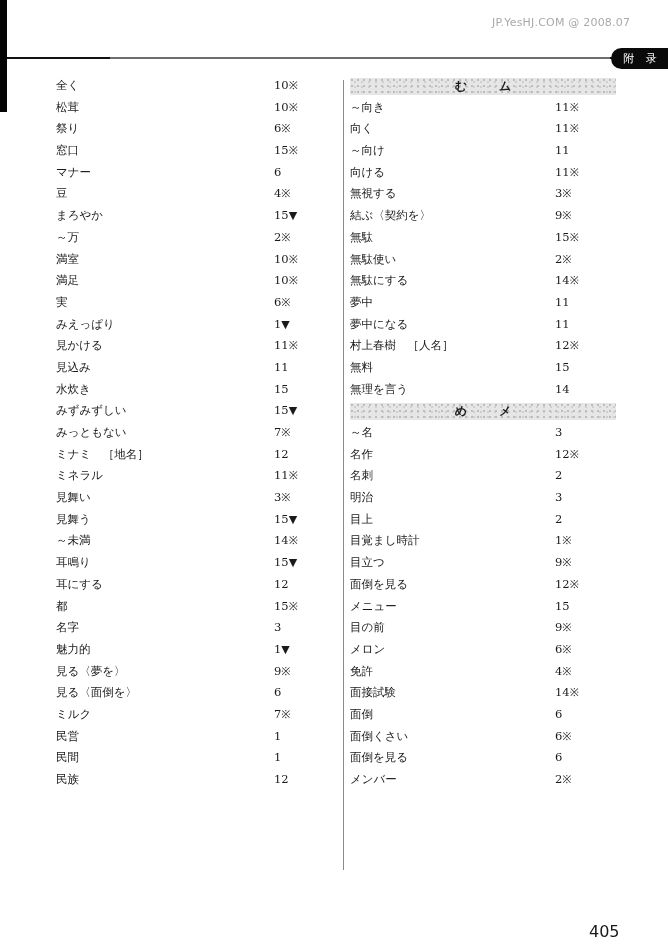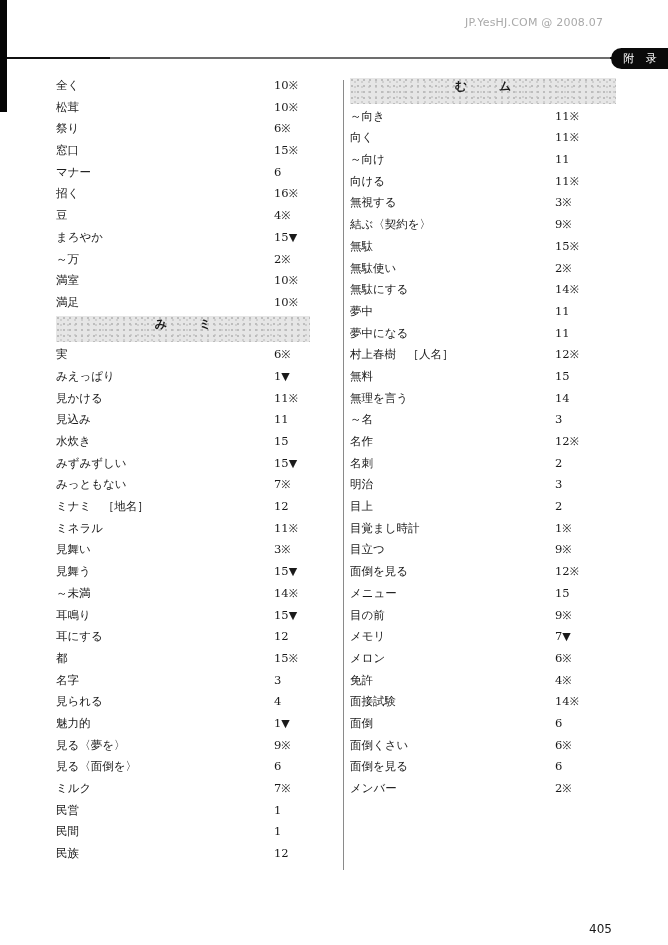--- a/index.html
+++ b/index.html
@@ -3,52 +3,52 @@
 <meta charset="utf-8">
 <style>
   html, body { margin: 0; padding: 0; }
   body {
     width: 668px; height: 945px; position: relative; overflow: hidden;
     background: #ffffff; color: #1a1a1a;
     font-family: "DejaVu Serif", "Liberation Serif", serif;
   }
   .edge-bar { position: absolute; left: 0; top: 0; width: 7px; height: 112px; background: #050505; }
   .watermark {
-    position: absolute; top: 16px; left: 465px; font-size: 11px; color: #a9a9a9;
+    position: absolute; top: 16px; left: 492px; font-size: 11px; color: #a9a9a9;
     font-family: "DejaVu Sans", "Liberation Sans", sans-serif; letter-spacing: 0.2px;
   }
   .header-rule { position: absolute; top: 57px; left: 7px; width: 612px; height: 2px; background: #111; }
   .header-rule-light { position: absolute; top: 57px; left: 110px; width: 500px; height: 2px; background: #6d6d6d; }
   .tab {
     position: absolute; top: 48px; left: 611px; width: 62px; height: 21px; background: #0a0a0a;
     border-radius: 11px 0 0 11px; color: #fff; font-size: 11px; line-height: 21px; text-align: center;
     font-family: "DejaVu Sans", "Liberation Sans", sans-serif; letter-spacing: 4px;
   }
   .divider { position: absolute; left: 343px; top: 80px; width: 1px; height: 790px; background: #8a8a8a; }
   .col { position: absolute; top: 75px; }
   .col-left { left: 56px; width: 254px; }
   .col-right { left: 350px; width: 266px; }
   .row { position: relative; height: 21.7px; line-height: 21.7px; font-size: 12px; white-space: nowrap; }
   .row .term { position: absolute; left: 0; font-family: "DejaVu Sans", "Liberation Sans", sans-serif; font-size: 11.5px; }
   .col-left .row .num { position: absolute; left: 218px; font-size: 11.5px; }
   .col-right .row .num { position: absolute; left: 205px; font-size: 11.5px; }
   .mark { font-size: 11px; }
   .section {
-    position: relative; height: 26px; margin: 2.5px 0 2.2px; text-align: center; line-height: 17px;
+    position: relative; height: 17px; margin: 2.5px 0 2.2px; text-align: center; line-height: 17px;
     font-weight: bold; font-size: 12px; letter-spacing: 14px;
     font-family: "DejaVu Sans", "Liberation Sans", sans-serif;
     background-color: #e6e6e6;
     background-image:
       radial-gradient(circle at 2px 2px, #bdbdbd 0.8px, transparent 1.2px),
       radial-gradient(circle at 5px 4px, #cfcfcf 0.8px, transparent 1.2px);
     background-size: 6px 6px, 7px 5px;
   }
   .section span { background: transparent; padding-left: 14px; }
   .page-number {
-    position: absolute; top: 922px; left: 589px; font-size: 12px;
+    position: absolute; top: 922px; left: 589px; font-size: 16px;
     font-family: "DejaVu Sans", "Liberation Sans", sans-serif;
   }
 </style>
 </head>
 <body>
 
 <div class="edge-bar"></div>
 <div class="watermark">JP.YesHJ.COM @ 2008.07</div>
 <div class="header-rule"></div>
 <div class="header-rule-light"></div>
@@ -71,45 +71,40 @@
       </div>
       <div class="row">
         <span class="term">窓口</span>
         <span class="num"><span>15</span><span class="mark">※</span></span>
       </div>
       <div class="row">
         <span class="term">マナー</span>
         <span class="num"><span>6</span><span class="mark"></span></span>
       </div>
       <div class="row">
-        <span class="term">招く</span>
-        <span class="num"><span>16</span><span class="mark">※</span></span>
-      </div>
-      <div class="row">
         <span class="term">豆</span>
         <span class="num"><span>4</span><span class="mark">※</span></span>
       </div>
       <div class="row">
         <span class="term">まろやか</span>
         <span class="num"><span>15</span><span class="mark">▼</span></span>
       </div>
       <div class="row">
         <span class="term">～万</span>
         <span class="num"><span>2</span><span class="mark">※</span></span>
       </div>
       <div class="row">
         <span class="term">満室</span>
         <span class="num"><span>10</span><span class="mark">※</span></span>
       </div>
       <div class="row">
         <span class="term">満足</span>
         <span class="num"><span>10</span><span class="mark">※</span></span>
       </div>
     </div>
-  <div class="section"><span>み ミ</span></div>
   <div>
       <div class="row">
         <span class="term">実</span>
         <span class="num"><span>6</span><span class="mark">※</span></span>
       </div>
       <div class="row">
         <span class="term">みえっぱり</span>
         <span class="num"><span>1</span><span class="mark">▼</span></span>
       </div>
       <div class="row">
@@ -160,24 +155,20 @@
         <span class="term">耳にする</span>
         <span class="num"><span>12</span><span class="mark"></span></span>
       </div>
       <div class="row">
         <span class="term">都</span>
         <span class="num"><span>15</span><span class="mark">※</span></span>
       </div>
       <div class="row">
         <span class="term">名字</span>
         <span class="num"><span>3</span><span class="mark"></span></span>
-      </div>
-      <div class="row">
-        <span class="term">見られる</span>
-        <span class="num"><span>4</span><span class="mark"></span></span>
       </div>
       <div class="row">
         <span class="term">魅力的</span>
         <span class="num"><span>1</span><span class="mark">▼</span></span>
       </div>
       <div class="row">
         <span class="term">見る〈夢を〉</span>
         <span class="num"><span>9</span><span class="mark">※</span></span>
       </div>
       <div class="row">
@@ -256,20 +247,21 @@
       </div>
       <div class="row">
         <span class="term">無料</span>
         <span class="num"><span>15</span><span class="mark"></span></span>
       </div>
       <div class="row">
         <span class="term">無理を言う</span>
         <span class="num"><span>14</span><span class="mark"></span></span>
       </div>
     </div>
+  <div class="section"><span>め メ</span></div>
   <div>
       <div class="row">
         <span class="term">～名</span>
         <span class="num"><span>3</span><span class="mark"></span></span>
       </div>
       <div class="row">
         <span class="term">名作</span>
         <span class="num"><span>12</span><span class="mark">※</span></span>
       </div>
       <div class="row">
@@ -298,24 +290,20 @@
       </div>
       <div class="row">
         <span class="term">メニュー</span>
         <span class="num"><span>15</span><span class="mark"></span></span>
       </div>
       <div class="row">
         <span class="term">目の前</span>
         <span class="num"><span>9</span><span class="mark">※</span></span>
       </div>
       <div class="row">
-        <span class="term">メモリ</span>
-        <span class="num"><span>7</span><span class="mark">▼</span></span>
-      </div>
-      <div class="row">
         <span class="term">メロン</span>
         <span class="num"><span>6</span><span class="mark">※</span></span>
       </div>
       <div class="row">
         <span class="term">免許</span>
         <span class="num"><span>4</span><span class="mark">※</span></span>
       </div>
       <div class="row">
         <span class="term">面接試験</span>
         <span class="num"><span>14</span><span class="mark">※</span></span>

